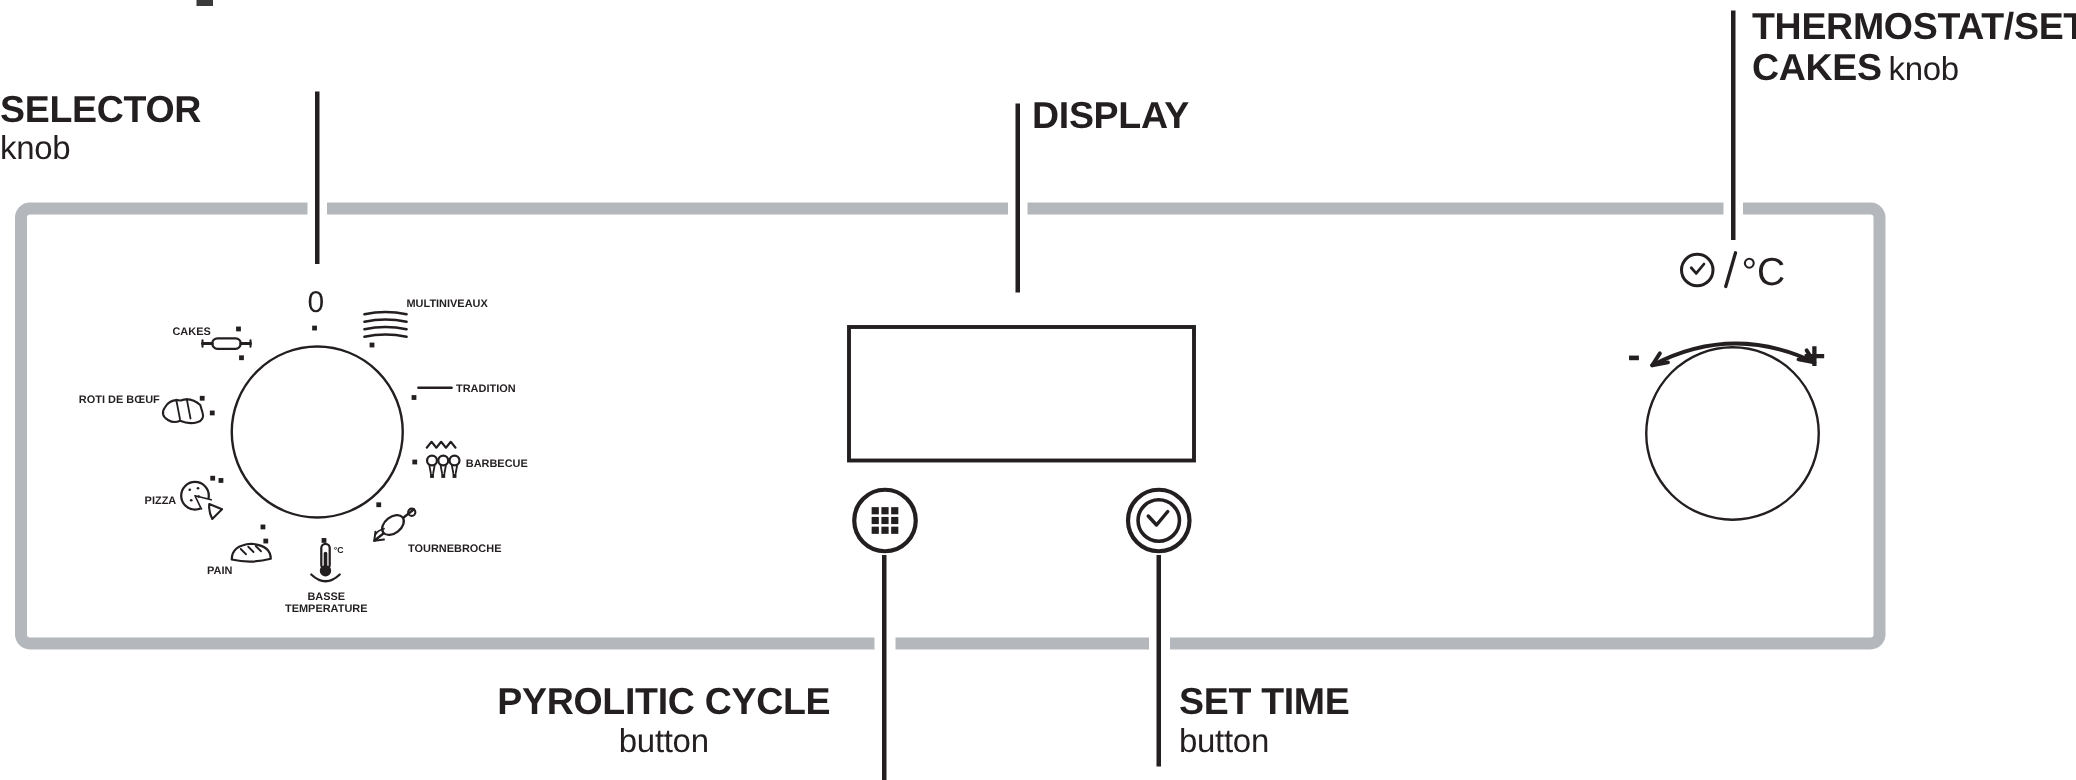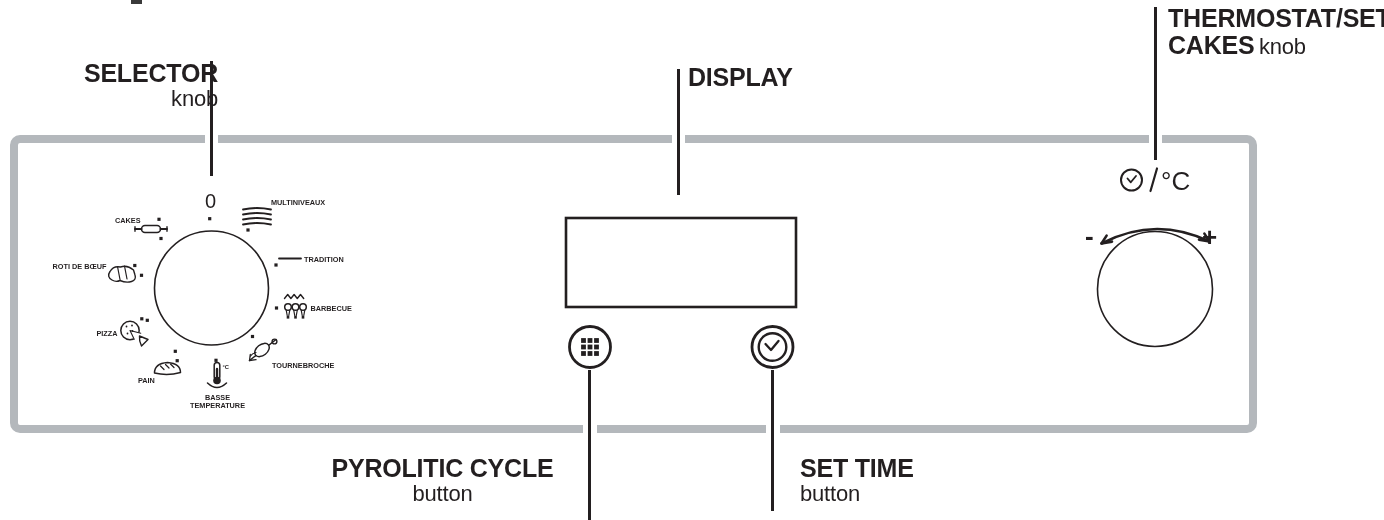--- a/index.html
+++ b/index.html
@@ -181,21 +181,21 @@
         <path d="M1101.5,243.5 L1112,241.6 M1101.5,243.5 L1106.6,235.6"></path>
         <path d="M1209.5,241.5 L1199,239.6 M1209.5,241.5 L1204.4,233.6"></path>
       </g>
       <text class="pm" x="1085" y="245">-</text>
       <text class="pm" x="1202" y="246">+</text>
 
       <circle cx="1155" cy="289" r="57.5" fill="#ffffff" stroke="#231f20" stroke-width="1.6"></circle>
     </g>
   </svg>
 
-  <div class="callout" style="left:0;top:60px;width:197px;text-align:right;padding-left:21px;">
+  <div class="callout" style="left:0;top:60px;width:197px;">
     <div class="co-title">SELECTOR</div>
     <div class="co-sub">knob</div>
   </div>
 
   <div class="callout" style="left:688px;top:64px;">
     <div class="co-title">DISPLAY</div>
   </div>
 
   <div class="callout" style="left:1168px;top:5px;line-height:27px;">
     <div class="co-title">THERMOSTAT/SET</div>
@@ -203,18 +203,18 @@
       <span class="co-title">CAKES</span>
       <span class="co-sub">knob</span>
     </div>
   </div>
 
   <div class="callout" style="left:300px;top:455px;width:285px;text-align:center;">
     <div class="co-title">PYROLITIC CYCLE</div>
     <div class="co-sub">button</div>
   </div>
 
-  <div class="callout" style="left:786px;top:455px;margin-left:14px;">
+  <div class="callout" style="left:786px;top:455px;">
     <div class="co-title">SET TIME</div>
     <div class="co-sub">button</div>
   </div>
 
 </div>
 
 </body></html>

